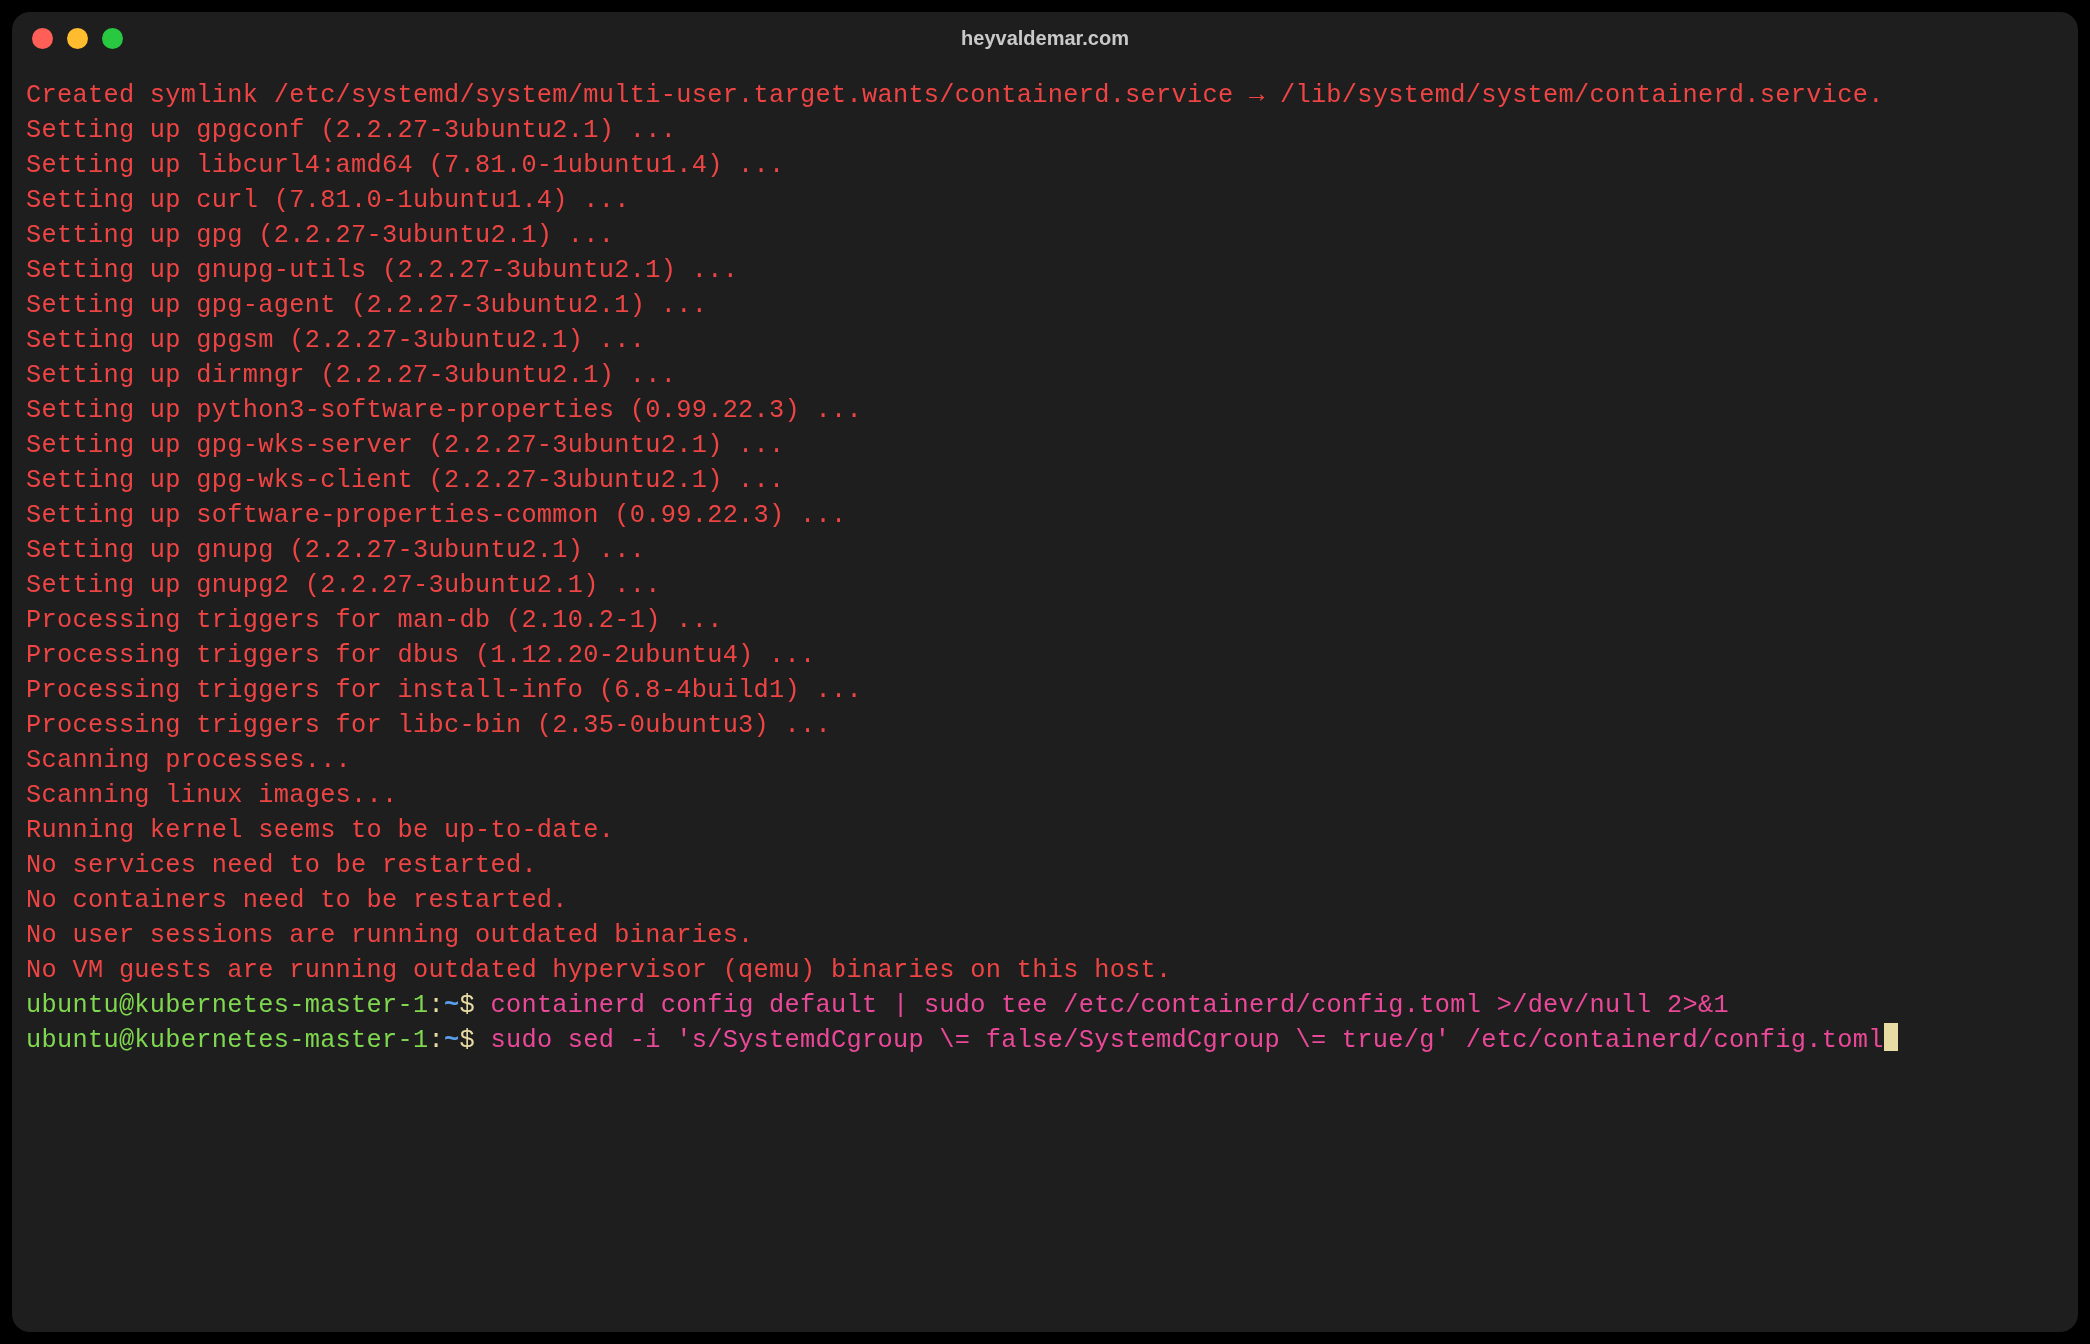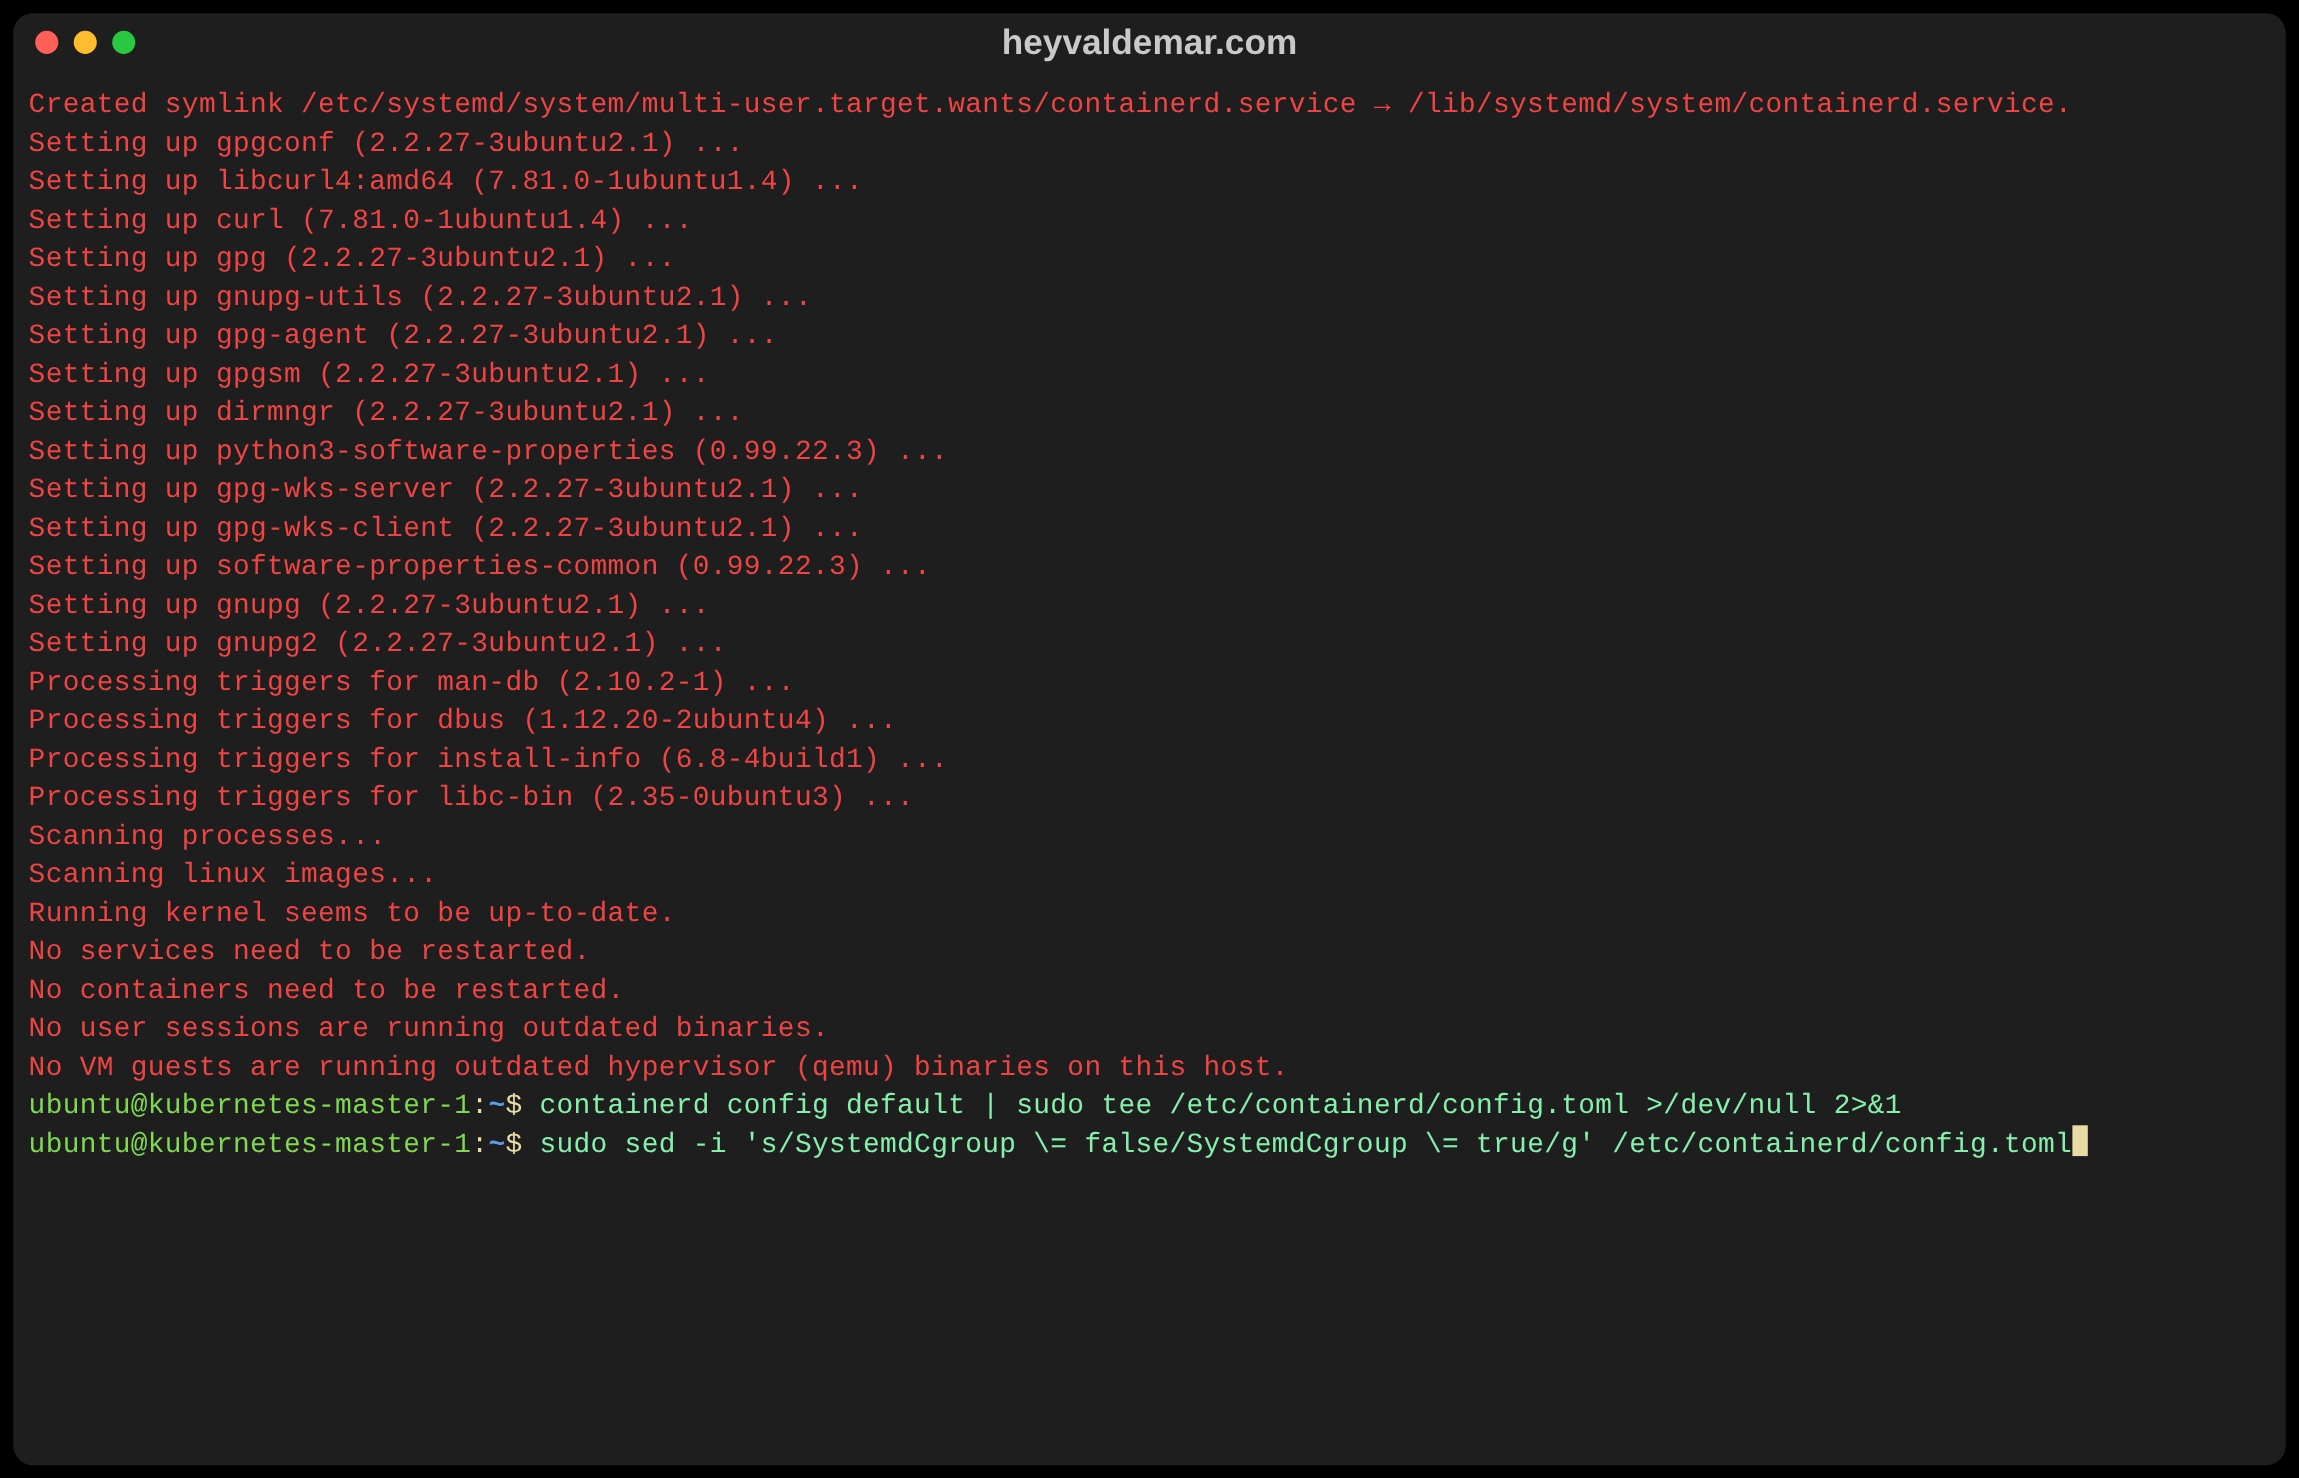--- a/index.html
+++ b/index.html
@@ -41,39 +41,39 @@
     width: 21px;
     height: 21px;
     border-radius: 50%;
   }
   .title {
     position: absolute;
     left: 0;
     right: 0;
     text-align: center;
     font-family: -apple-system, "Helvetica Neue", Arial, sans-serif;
-    font-size: 32px;
+    font-size: 20px;
     font-weight: 600;
     color: #c9c9c9;
     pointer-events: none;
   }
   .term {
     flex: 1;
     padding: 14px 14px 14px 14px;
     font-size: 25.3px;
     line-height: 35px;
     white-space: pre-wrap;
     word-break: break-all;
     letter-spacing: 0.3px;
   }
   .prompt-user { color: #7fd84f; font-weight: normal; }
   .prompt-sep  { color: #e8dca4; }
   .prompt-path { color: #5a9de8; font-weight: bold; }
   .prompt-dollar { color: #e8dca4; }
-  .cmd { color: #86efac; margin-top: 36px; }
+  .cmd { color: #ec4899; margin-top: 36px; }
   .out { color: #ef4444; }
   .cursor {
     display: inline-block;
     width: 14px;
     height: 28px;
     background: #e8dca4;
     vertical-align: -4px;
   }
   .line { display: block; }
 </style>

